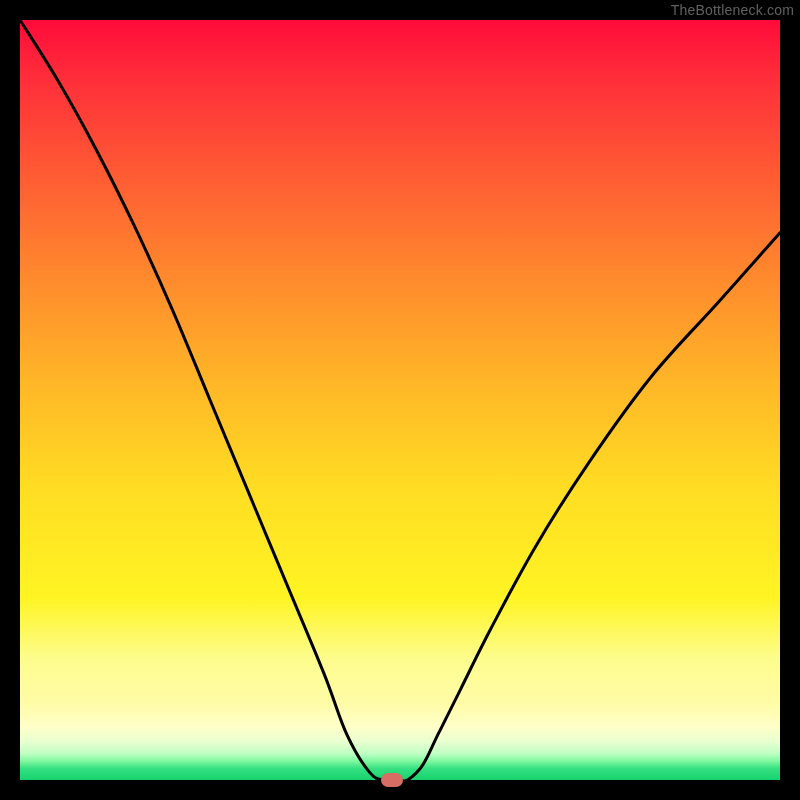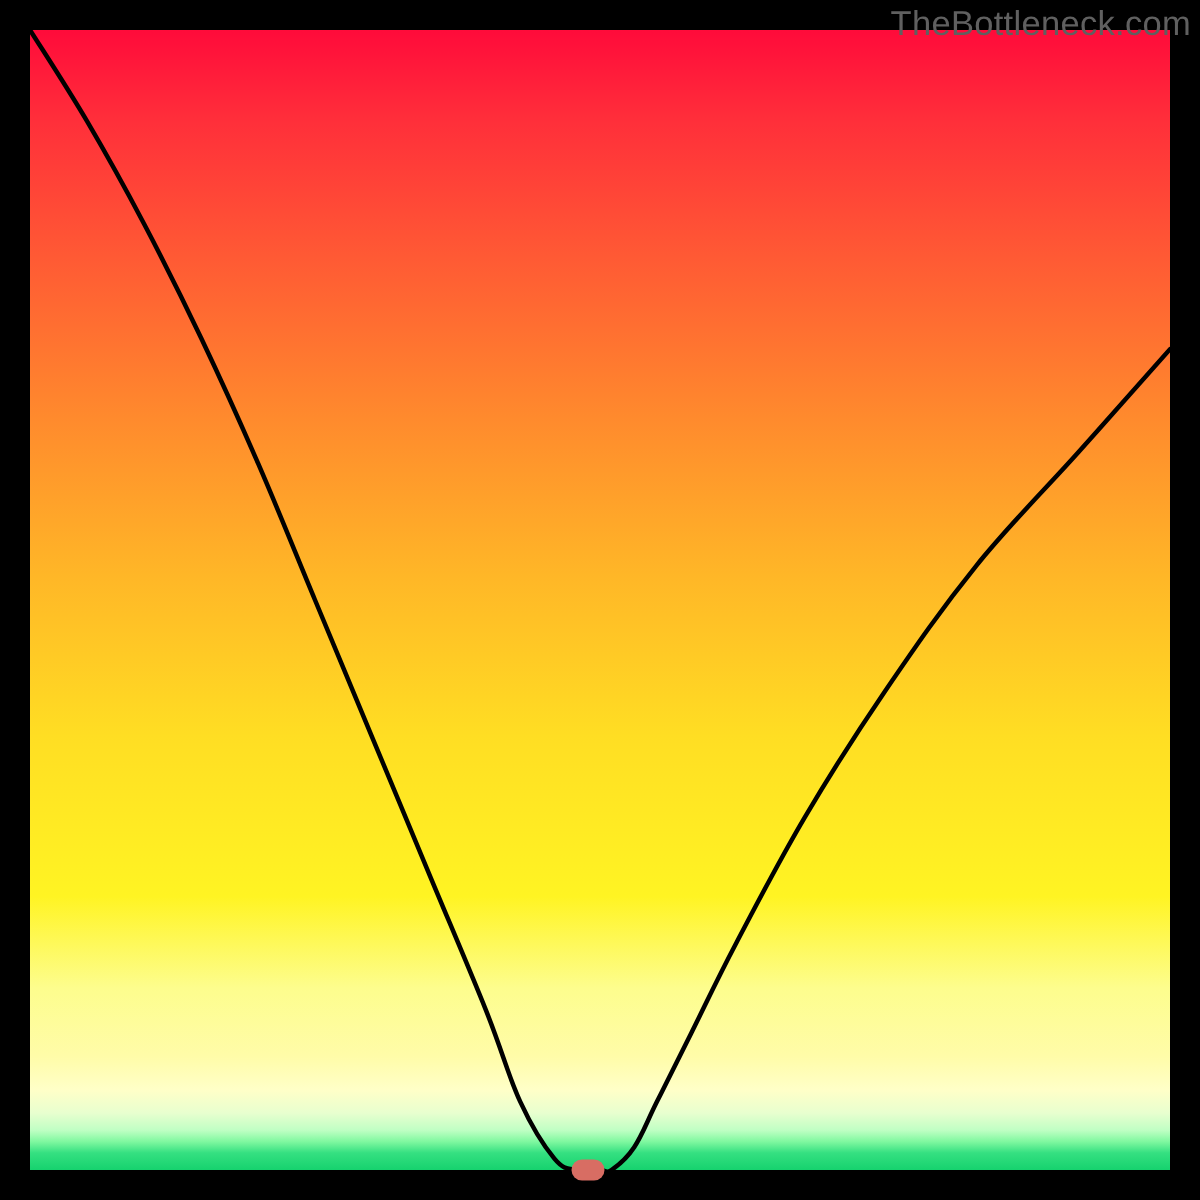--- a/index.html
+++ b/index.html
@@ -56,21 +56,21 @@
     height: 14px;
     background: #d86d63;
     border-radius: 7px;
     transform: translate(-50%, -50%);
   }
   .watermark {
     position: absolute;
     top: 2px;
     right: 6px;
     color: #606060;
-    font-size: 23px;
+    font-size: 14px;
     font-weight: 500;
     letter-spacing: 0.2px;
     user-select: none;
   }
 </style>
 </head>
 <body>
 
 <div class="frame">
   <div class="plot">

